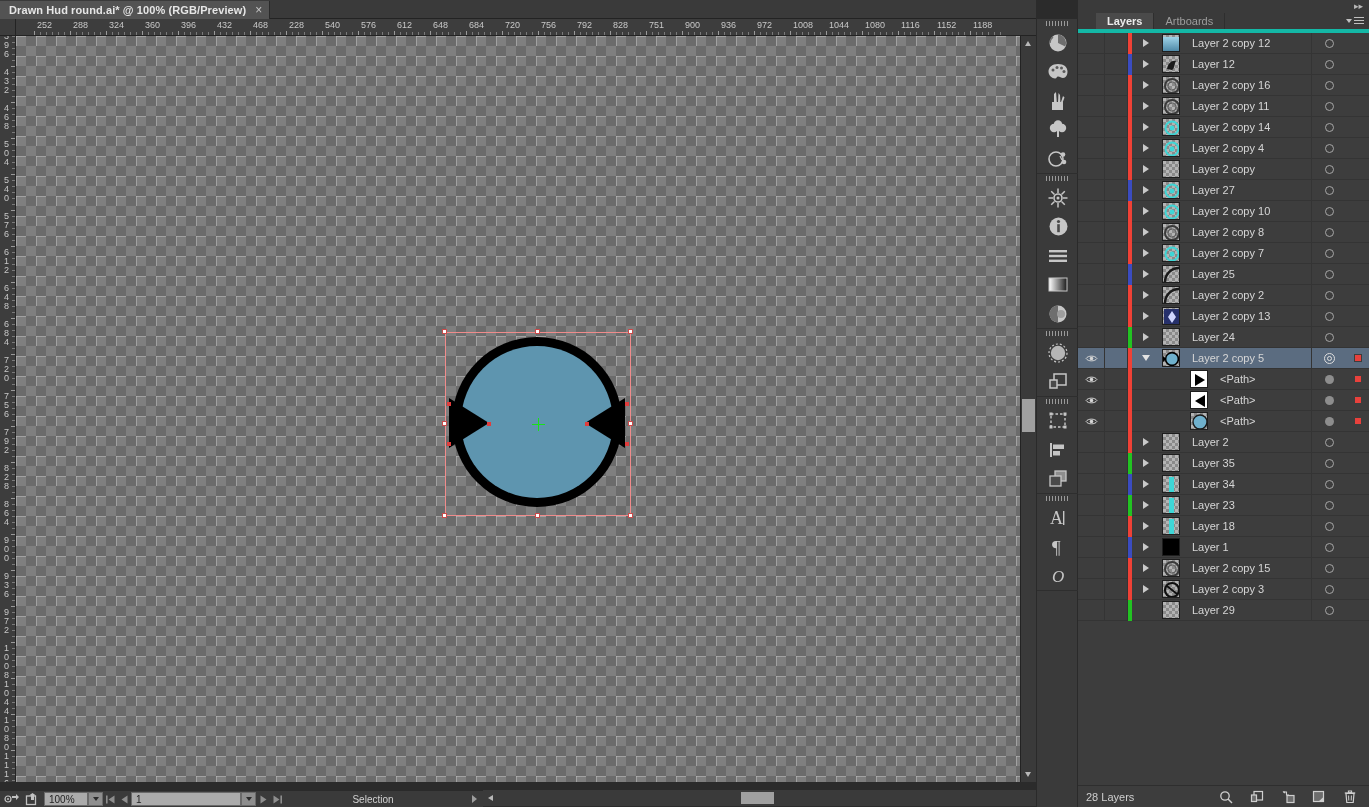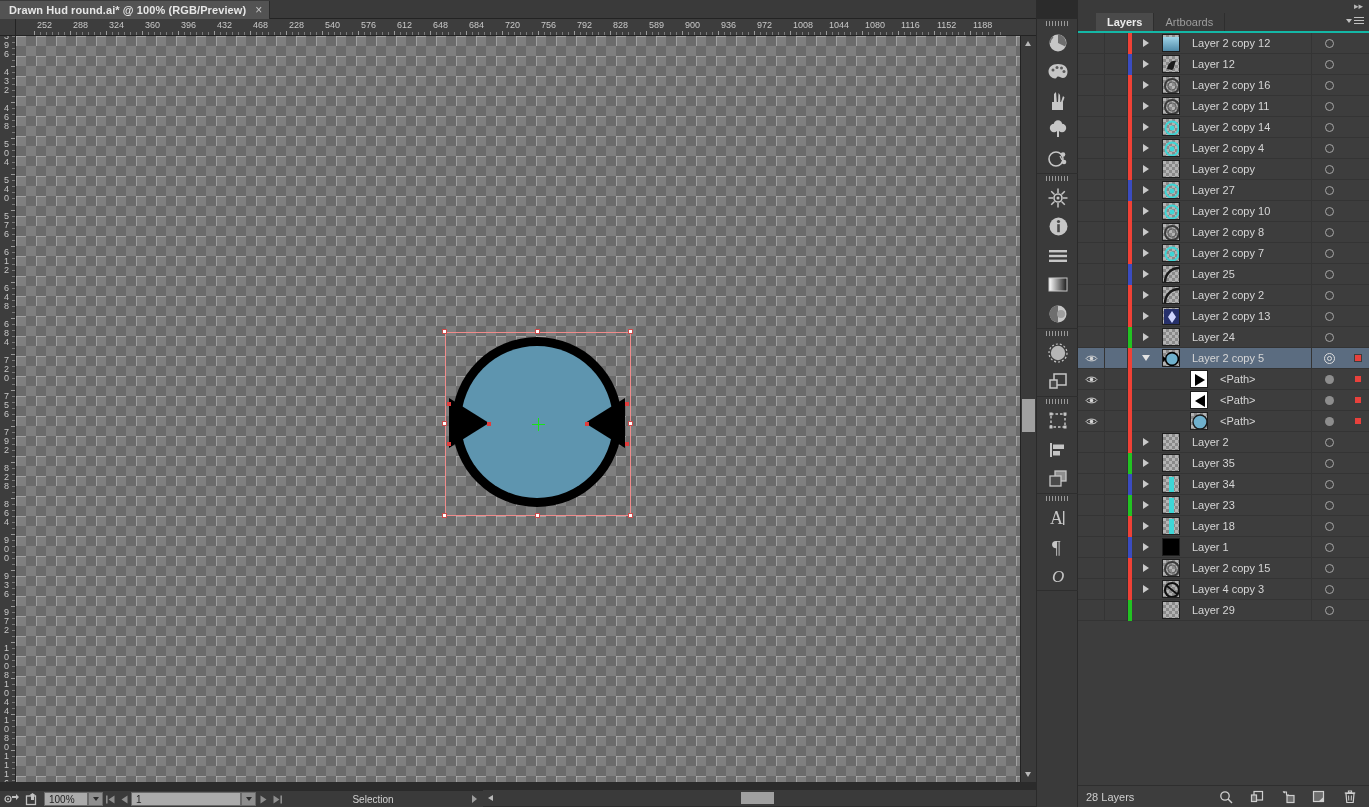--- a/index.html
+++ b/index.html
@@ -140,21 +140,21 @@
     background: #3d3d3d;
   }
   .panel-collapse {
     height: 13px; background: #3a3a3a; position: relative;
   }
   .panel-collapse .chev {
     position: absolute; right: 6px; top: 2px; font-size: 9px; color: #b9b9b9; line-height: 9px;
   }
   .panel-tabs {
     height: 20px; background: #3a3a3a; display: flex; align-items: stretch;
-    position: relative; border-bottom: 2px solid #14b8a6; padding-left: 18px;
+    position: relative; border-bottom: 4px solid #14b8a6; padding-left: 18px;
   }
   .ptab {
     display: flex; align-items: center; padding: 0 11px;
     font-size: 11px; color: #9d9d9d; background: #3a3a3a;
     border-right: 1px solid #2e2e2e; cursor: pointer;
   }
   .ptab.active { background: #4a4a4a; color: #ececec; font-weight: bold; }
   .panel-menu {
     position: absolute; right: 5px; top: 4px; display: flex; align-items: center; gap: 2px;
     cursor: pointer;
@@ -410,21 +410,21 @@
         <i></i>
         <span>828</span>
       </div>
       <div class="rh-minor" style="left: 600px;"></div>
       <div class="rh-minor" style="left: 606px;"></div>
       <div class="rh-minor" style="left: 612px;"></div>
       <div class="rh-minor" style="left: 618px;"></div>
       <div class="rh-minor" style="left: 624px;"></div>
       <div class="rh-tick" style="left: 630px;">
         <i></i>
-        <span>589</span>
+        <span>751</span>
       </div>
       <div class="rh-minor" style="left: 636px;"></div>
       <div class="rh-minor" style="left: 642px;"></div>
       <div class="rh-minor" style="left: 648px;"></div>
       <div class="rh-minor" style="left: 654px;"></div>
       <div class="rh-minor" style="left: 660px;"></div>
       <div class="rh-tick" style="left: 666px;">
         <i></i>
         <span>900</span>
       </div>
@@ -1555,21 +1555,21 @@
             <span class="tri-right"></span>
           </div>
           <div class="col-thumb">
             <span class="thumb">
               <svg width="18" height="18">
                 <circle cx="9" cy="9" r="7" fill="none" stroke="#101010" stroke-width="2.2"></circle>
                 <path d="M4 5 L14 13" stroke="#101010" stroke-width="2"></path>
               </svg>
             </span>
           </div>
-          <div class="col-name">Layer 4 copy 3</div>
+          <div class="col-name">Layer 2 copy 3</div>
           <div class="col-target">
             <span class="target-o"></span>
           </div>
           <div class="col-sel"></div>
         </div>
         <div class="layer-row">
           <div class="col-eye"></div>
           <div class="col-lock"></div>
           <div class="col-color">
             <i style="background:#22c322"></i>

